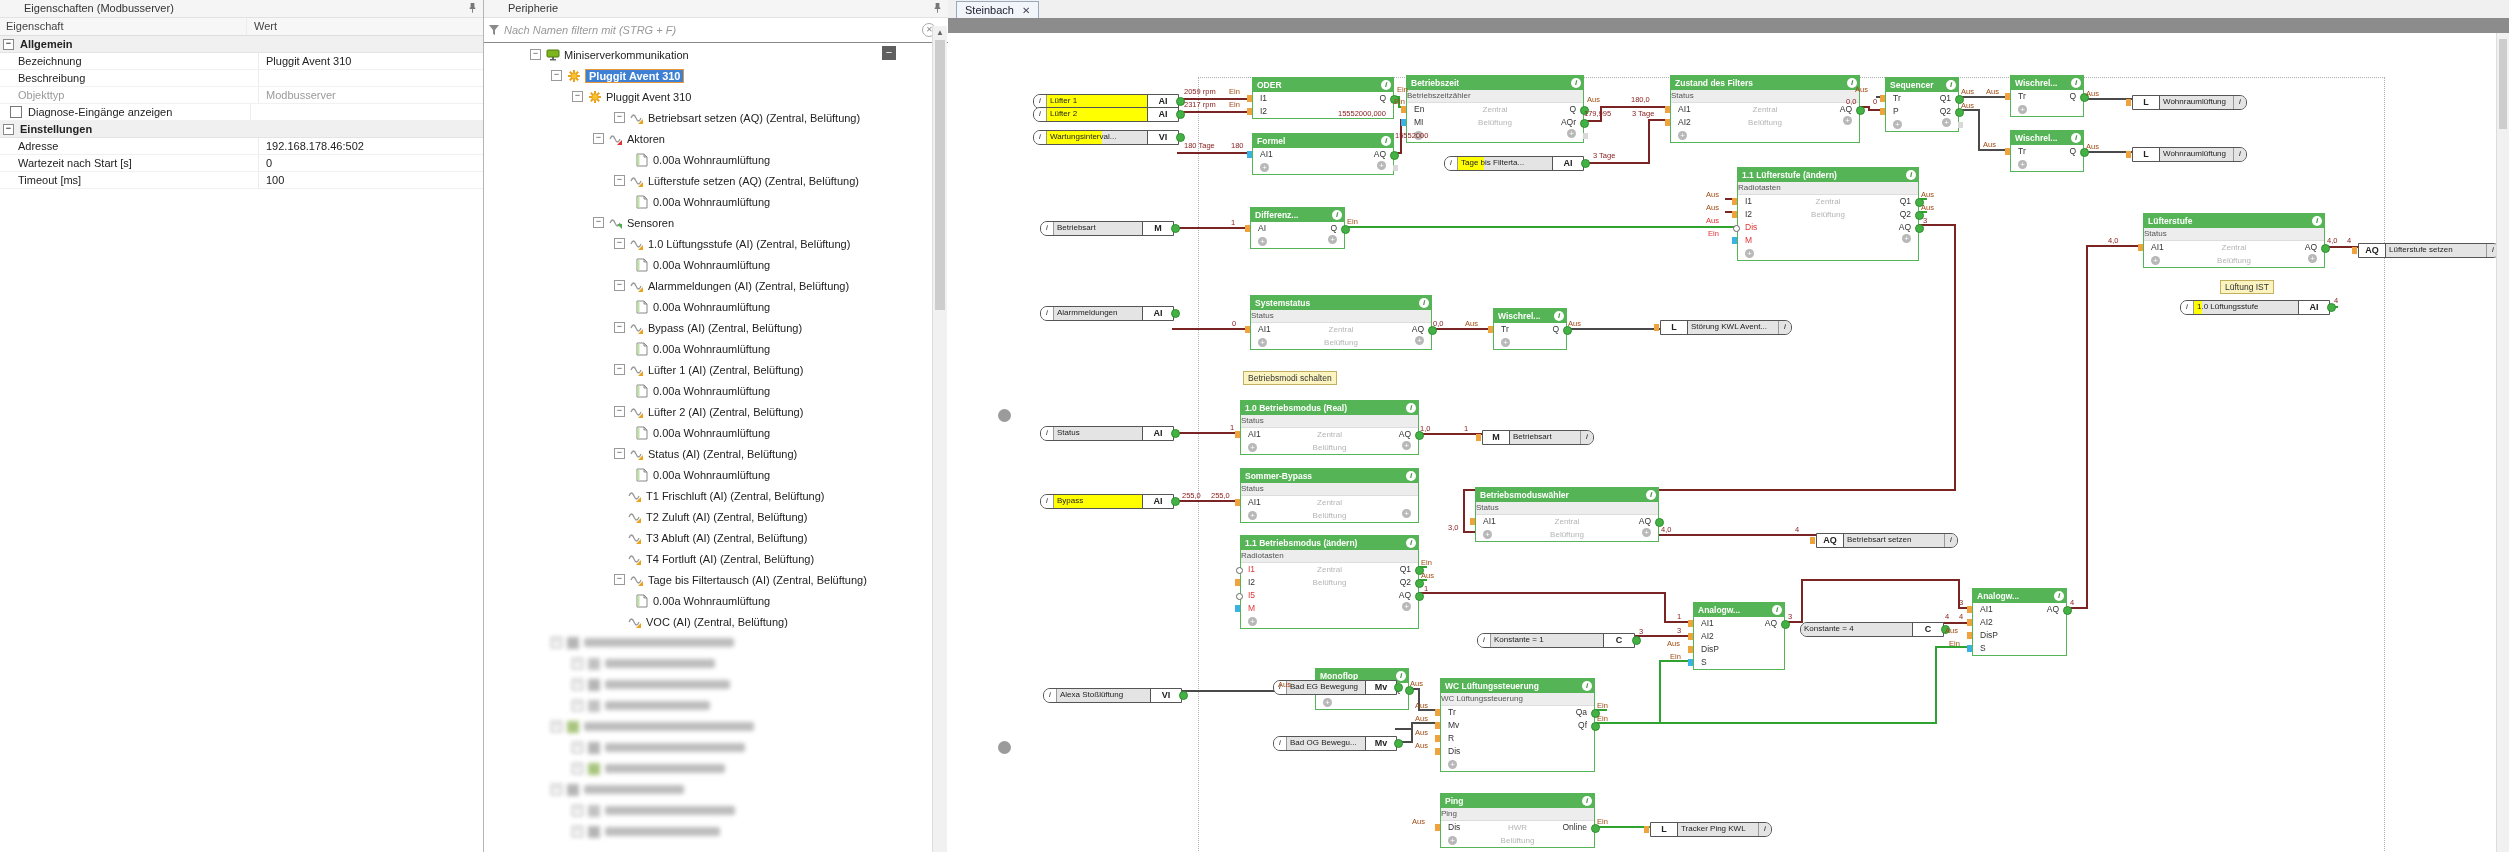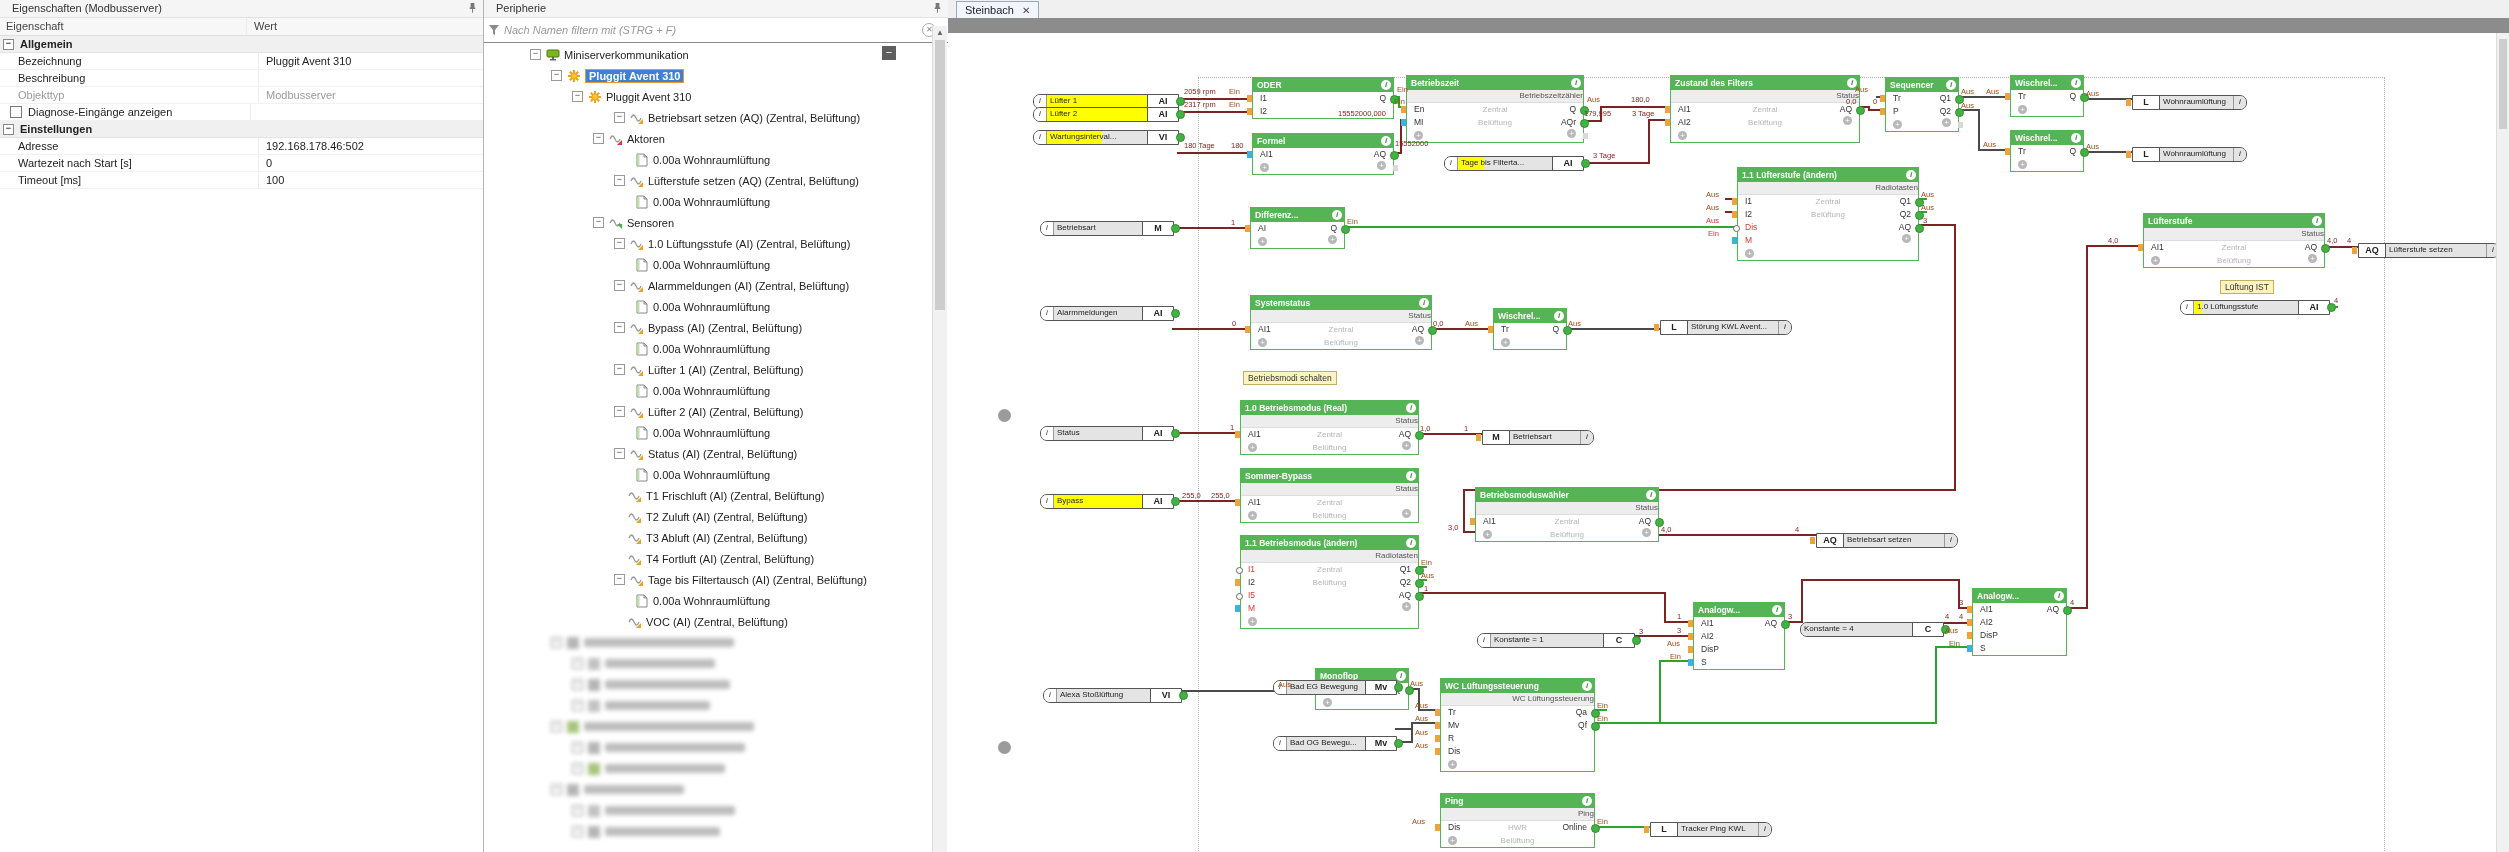--- a/index.html
+++ b/index.html
@@ -1,18 +1,18 @@
 <!DOCTYPE html>
 <html><head>
 <meta charset="utf-8">
 <style>
   html,body{margin:0;padding:0;background:#fff;font-family:"Liberation Sans",sans-serif;}
   body{width:2509px;height:852px;overflow:hidden;position:relative;font-size:11px;color:#222;}
   .panel{position:absolute;top:0;height:852px;background:#fff;}
-  .caption{height:17px;line-height:17px;background:#f5f5f5;border-bottom:1px solid #e2e2e2;padding-left:12px;color:#333;position:relative;white-space:nowrap;}
+  .caption{height:17px;line-height:17px;background:#f5f5f5;border-bottom:1px solid #e2e2e2;padding-left:24px;color:#333;position:relative;white-space:nowrap;}
   .cap-pin{position:absolute;right:4px;top:2px;width:13px;height:13px;}
   
   .pcolhead{display:flex;height:17px;line-height:17px;background:#f7f7f7;border-bottom:1px solid #ddd;color:#444;}
   .prow{display:flex;height:16px;line-height:16px;border-bottom:1px solid #f1f1f1;}
   .pn{width:240px;padding-left:18px;overflow:hidden;white-space:nowrap;}
   .pcolhead .pn{padding-left:6px;}
   .pv{flex:1;border-left:1px solid #ececec;padding-left:7px;white-space:nowrap;overflow:hidden;}
   .muted{color:#9a9a9a;}
   .pgrp{height:16px;line-height:16px;background:#f0f0f0;font-weight:bold;display:flex;border-bottom:1px solid #e4e4e4;}
   .gbox{width:9px;height:9px;border:1px solid #888;background:#fff;margin:3px 6px 0 3px;font-size:9px;line-height:7px;text-align:center;color:#333;}
@@ -46,21 +46,21 @@
   .tab{position:absolute;left:8px;top:1px;height:16px;line-height:16px;padding:0 8px;background:#f2f6fb;border:1px solid #9ab;border-bottom:none;font-size:11px;color:#223;}
   .tab .x{margin-left:8px;color:#445;font-size:10px;}
   .band{position:absolute;left:0;top:18px;width:100%;height:15px;background:#8c8c8c;}
   .dotted{position:absolute;border:1px dotted #b0b0b0;}
   .dot{position:absolute;width:13px;height:13px;border-radius:50%;background:#9b9b9b;}
   
   .fb{position:absolute;background:#fff;border:1px solid #55b455;font-size:8.5px;color:#333;}
   .fbh{height:14px;line-height:14px;background:#55b455;color:#fff;font-weight:bold;padding:0 4px;position:relative;white-space:nowrap;overflow:hidden;}
   .ii{position:absolute;right:2px;top:2px;width:10px;height:10px;border-radius:50%;background:#fff;color:#3f8f3f;font-style:italic;font-weight:bold;font-size:8px;line-height:10px;text-align:center;}
   .ii::before{content:"i";}
-  .fbs{height:12px;line-height:12px;background:#ededed;color:#555;text-align:right;font-size:8px;border-bottom:1px solid #ddd;white-space:nowrap;overflow:hidden;}
+  .fbs{height:12px;line-height:12px;background:#ededed;color:#555;text-align:left;font-size:8px;border-bottom:1px solid #ddd;white-space:nowrap;overflow:hidden;}
   .fbr{height:13px;line-height:13px;position:relative;padding:0 7px;white-space:nowrap;}
   .fbr .pl{float:left;}.fbr .pr{float:right;}
   .fbr .pm{position:absolute;left:0;right:0;text-align:center;color:#b5b5b5;font-size:8px;}
   .redp{color:#e03535;}
   .pin{position:absolute;left:-6px;top:3px;width:5px;height:7px;background:#f0a23c;}
   .pin.blue{background:#38b3e3;}
   .pin.ring{width:5px;height:5px;border:1px solid #666;border-radius:50%;background:#fff;left:-5px;top:4px;}
   .po{position:absolute;right:-6px;top:3px;width:7px;height:7px;border-radius:50%;background:#43b143;border:1px solid #2e8f2e;}
   .pg{position:absolute;right:-5px;top:4px;width:5px;height:6px;background:#d9d9d9;}
   .plus{display:inline-block;width:9px;height:9px;border-radius:50%;background:#b8b8b8;color:#fff;line-height:9px;text-align:center;font-size:8px;vertical-align:middle;}
@@ -1021,21 +1021,21 @@
 
   <span class="wl n" style="left:236px;top:88px">2059 rpm</span>
   <span class="wl b" style="left:281px;top:88px">Ein</span>
   <span class="wl n" style="left:236px;top:101px">2317 rpm</span>
   <span class="wl b" style="left:281px;top:101px">Ein</span>
   <span class="wl n" style="left:236px;top:142px">180 Tage</span>
   <span class="wl n" style="left:283px;top:142px">180</span>
   <span class="wl b" style="left:449px;top:86px">Ein</span>
   <span class="wl b" style="left:446px;top:98px">Ein</span>
   <span class="wl n" style="left:390px;top:110px">15552000,000</span>
-  <span class="wl n" style="left:447px;top:140px">15552000</span>
+  <span class="wl n" style="left:447px;top:132px">15552000</span>
   <span class="wl b" style="left:639px;top:96px">Aus</span>
   <span class="wl n" style="left:636px;top:110px">179,995</span>
   <span class="wl n" style="left:683px;top:96px">180,0</span>
   <span class="wl n" style="left:684px;top:110px">3 Tage</span>
   <span class="wl n" style="left:645px;top:152px">3 Tage</span>
   <span class="wl n" style="left:898px;top:98px">0,0</span>
   <span class="wl n" style="left:925px;top:98px">0</span>
   <span class="wl b" style="left:907px;top:86px">Aus</span>
   <span class="wl b" style="left:1013px;top:88px">Aus</span>
   <span class="wl b" style="left:1038px;top:88px">Aus</span>

